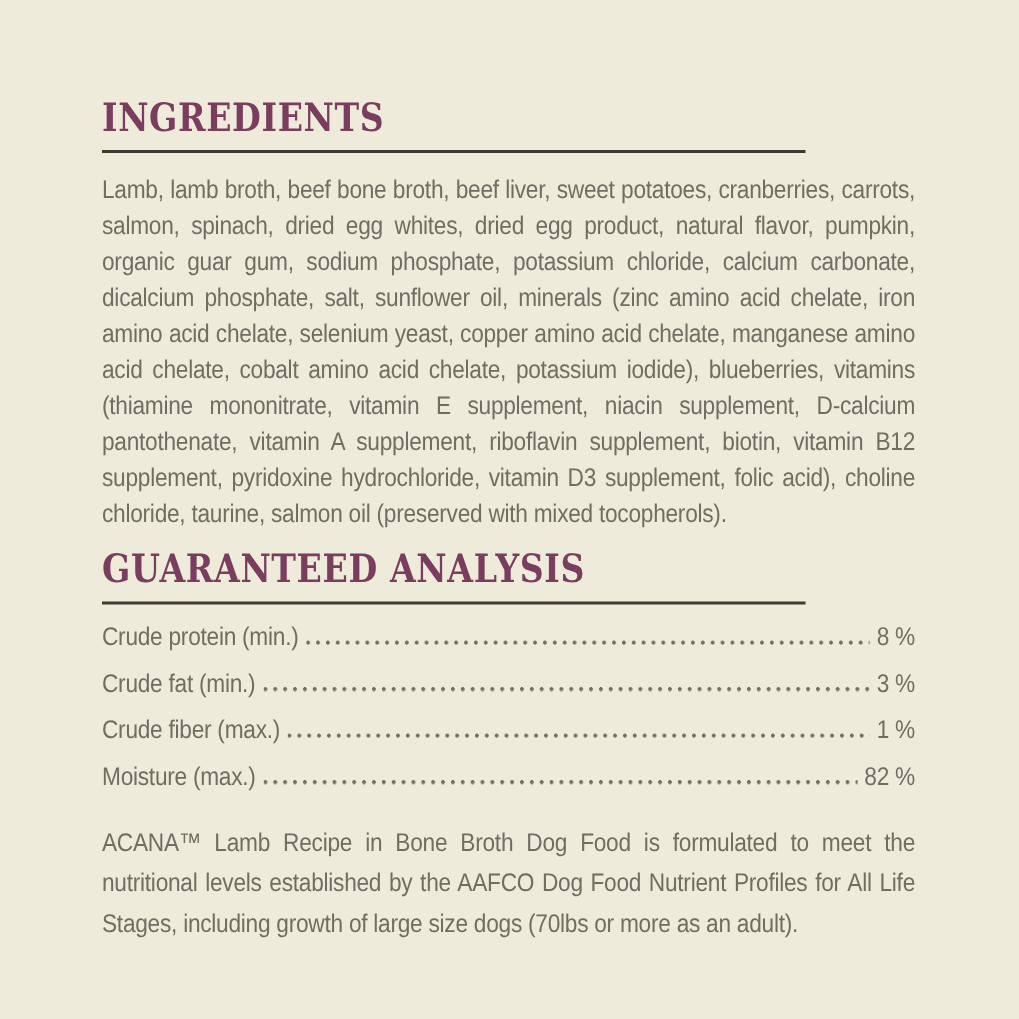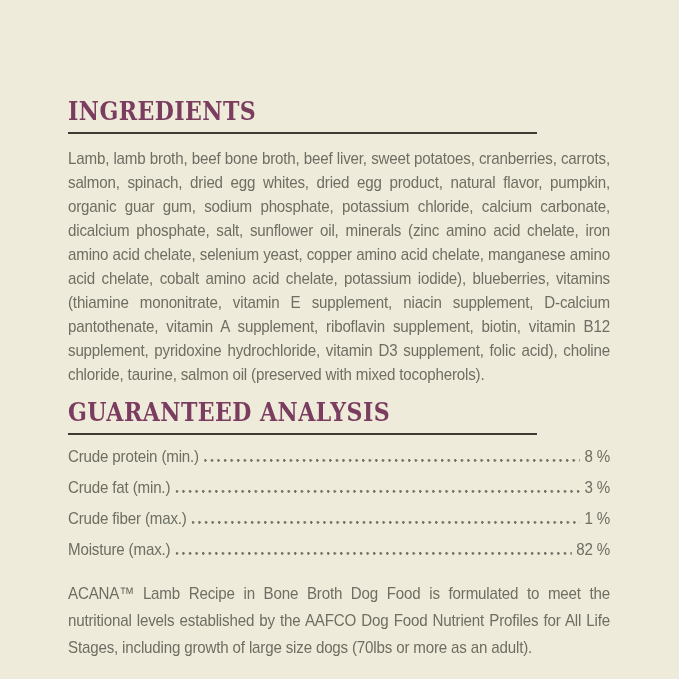--- a/index.html
+++ b/index.html
@@ -9,21 +9,21 @@
   body {
     width: 679px;
     height: 679px;
     background: var(--bg, #eeebda);
     overflow: hidden;
   }
   .label {
     box-sizing: border-box;
     width: 605px;
     height: 679px;
-    padding: 96px 68px 0 68px;
+    padding: 64px 68px 0 68px;
   }
   .heading {
     margin: 0;
     font-family: "DejaVu Serif", serif;
     font-weight: bold;
     font-size: 26px;
     line-height: 30px;
     letter-spacing: 0.5px;
     color: var(--accent, #7b3d5f);
     white-space: nowrap;

